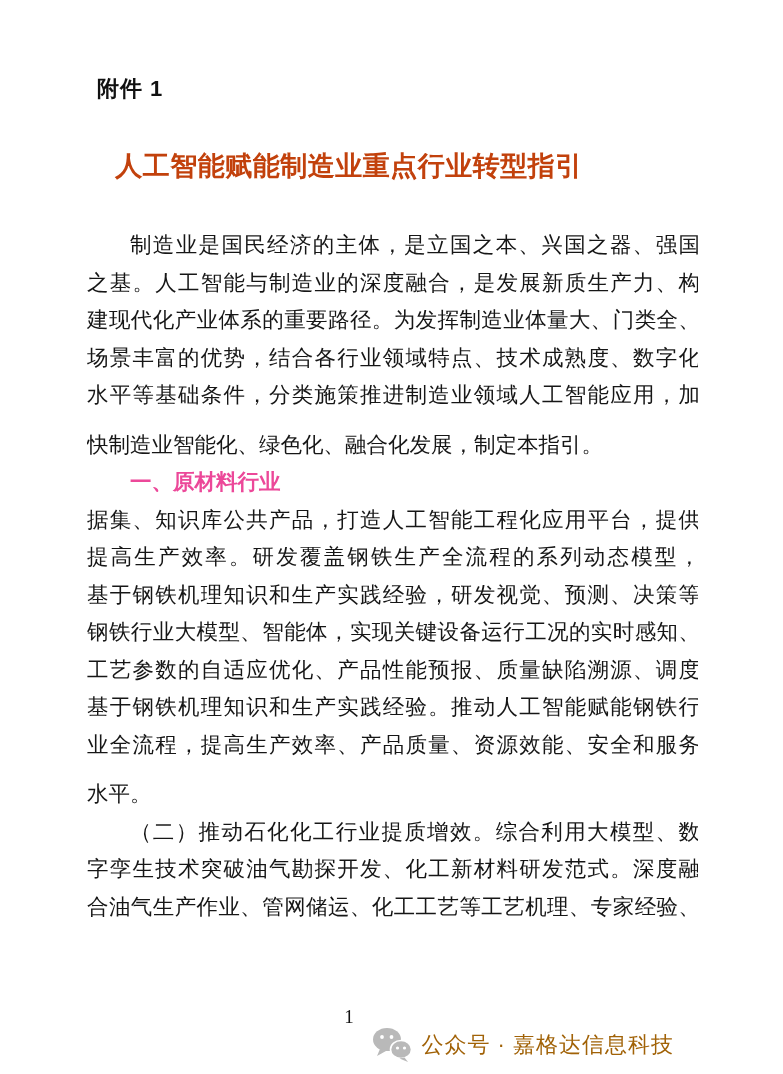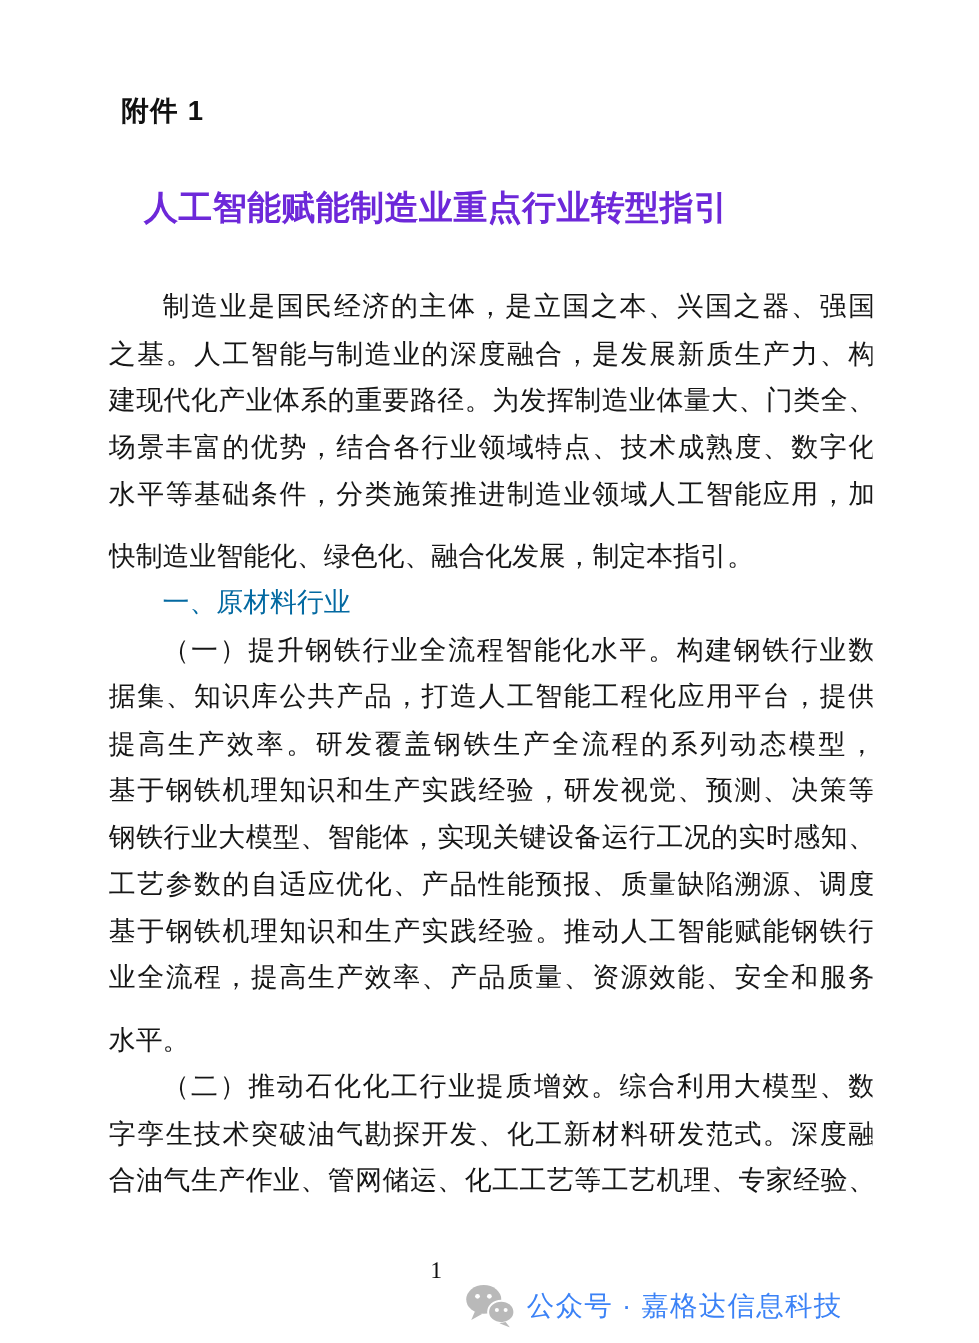--- a/index.html
+++ b/index.html
@@ -25,21 +25,21 @@
   .title {
     position: absolute;
     top: 148px;
     left: 0;
     width: 100%;
     margin: 0;
     text-align: center;
     font-size: 27px;
     font-weight: 700;
     font-family: "Liberation Serif", serif;
-    color: #6d28d9;
+    color: #c2410c;
     letter-spacing: 0.5px;
   }
   .docbody {
     position: absolute;
     left: 87px;
     top: 227px;
     width: 613px;
     font-size: 21.5px;
     line-height: 37.5px;
     color: #161616;
@@ -47,44 +47,44 @@
   .line {
     height: 37.5px;
     overflow: hidden;
     text-align: justify;
     text-align-last: justify;
   }
   .line.indent { text-indent: 2em; }
   .line.last { text-align-last: left; margin-top: 12px; }
   .line.heading {
     font-family: "Liberation Sans", sans-serif;
-    font-weight: 400;
+    font-weight: 700;
     font-size: 21.5px;
     text-align-last: left;
     text-indent: 2em;
-    color: #0369a1;
+    color: #ec4899;
   }
   .pagenum {
     position: absolute;
     top: 1006px;
     left: 0;
     width: 100%;
     text-align: center;
     font-size: 19px;
     font-family: "Liberation Serif", serif;
     color: #111111;
   }
   .watermark {
     position: absolute;
     right: 24px;
     bottom: 12px;
     display: flex;
     align-items: center;
     gap: 9px;
-    color: #3b82f6;
+    color: #a16207;
     font-family: "Liberation Sans", sans-serif;
     font-size: 22px;
     letter-spacing: 1px;
     user-select: none;
   }
   .wm-icon { display: inline-flex; align-items: center; }
 </style>
 </head>
 <body>
 
@@ -95,21 +95,20 @@
   <h1 class="title">人工智能赋能制造业重点行业转型指引</h1>
 
   <div class="docbody">
       <div class="line indent">制造业是国民经济的主体，是立国之本、兴国之器、强国</div>
       <div class="line">之基。人工智能与制造业的深度融合，是发展新质生产力、构</div>
       <div class="line">建现代化产业体系的重要路径。为发挥制造业体量大、门类全、</div>
       <div class="line">场景丰富的优势，结合各行业领域特点、技术成熟度、数字化</div>
       <div class="line">水平等基础条件，分类施策推进制造业领域人工智能应用，加</div>
       <div class="line last">快制造业智能化、绿色化、融合化发展，制定本指引。</div>
       <div class="line heading">一、原材料行业</div>
-      <div class="line indent">（一）提升钢铁行业全流程智能化水平。构建钢铁行业数</div>
       <div class="line">据集、知识库公共产品，打造人工智能工程化应用平台，提供</div>
       <div class="line">提高生产效率。研发覆盖钢铁生产全流程的系列动态模型，</div>
       <div class="line">基于钢铁机理知识和生产实践经验，研发视觉、预测、决策等</div>
       <div class="line">钢铁行业大模型、智能体，实现关键设备运行工况的实时感知、</div>
       <div class="line">工艺参数的自适应优化、产品性能预报、质量缺陷溯源、调度</div>
       <div class="line">基于钢铁机理知识和生产实践经验。推动人工智能赋能钢铁行</div>
       <div class="line">业全流程，提高生产效率、产品质量、资源效能、安全和服务</div>
       <div class="line last">水平。</div>
       <div class="line indent">（二）推动石化化工行业提质增效。综合利用大模型、数</div>
       <div class="line">字孪生技术突破油气勘探开发、化工新材料研发范式。深度融</div>

